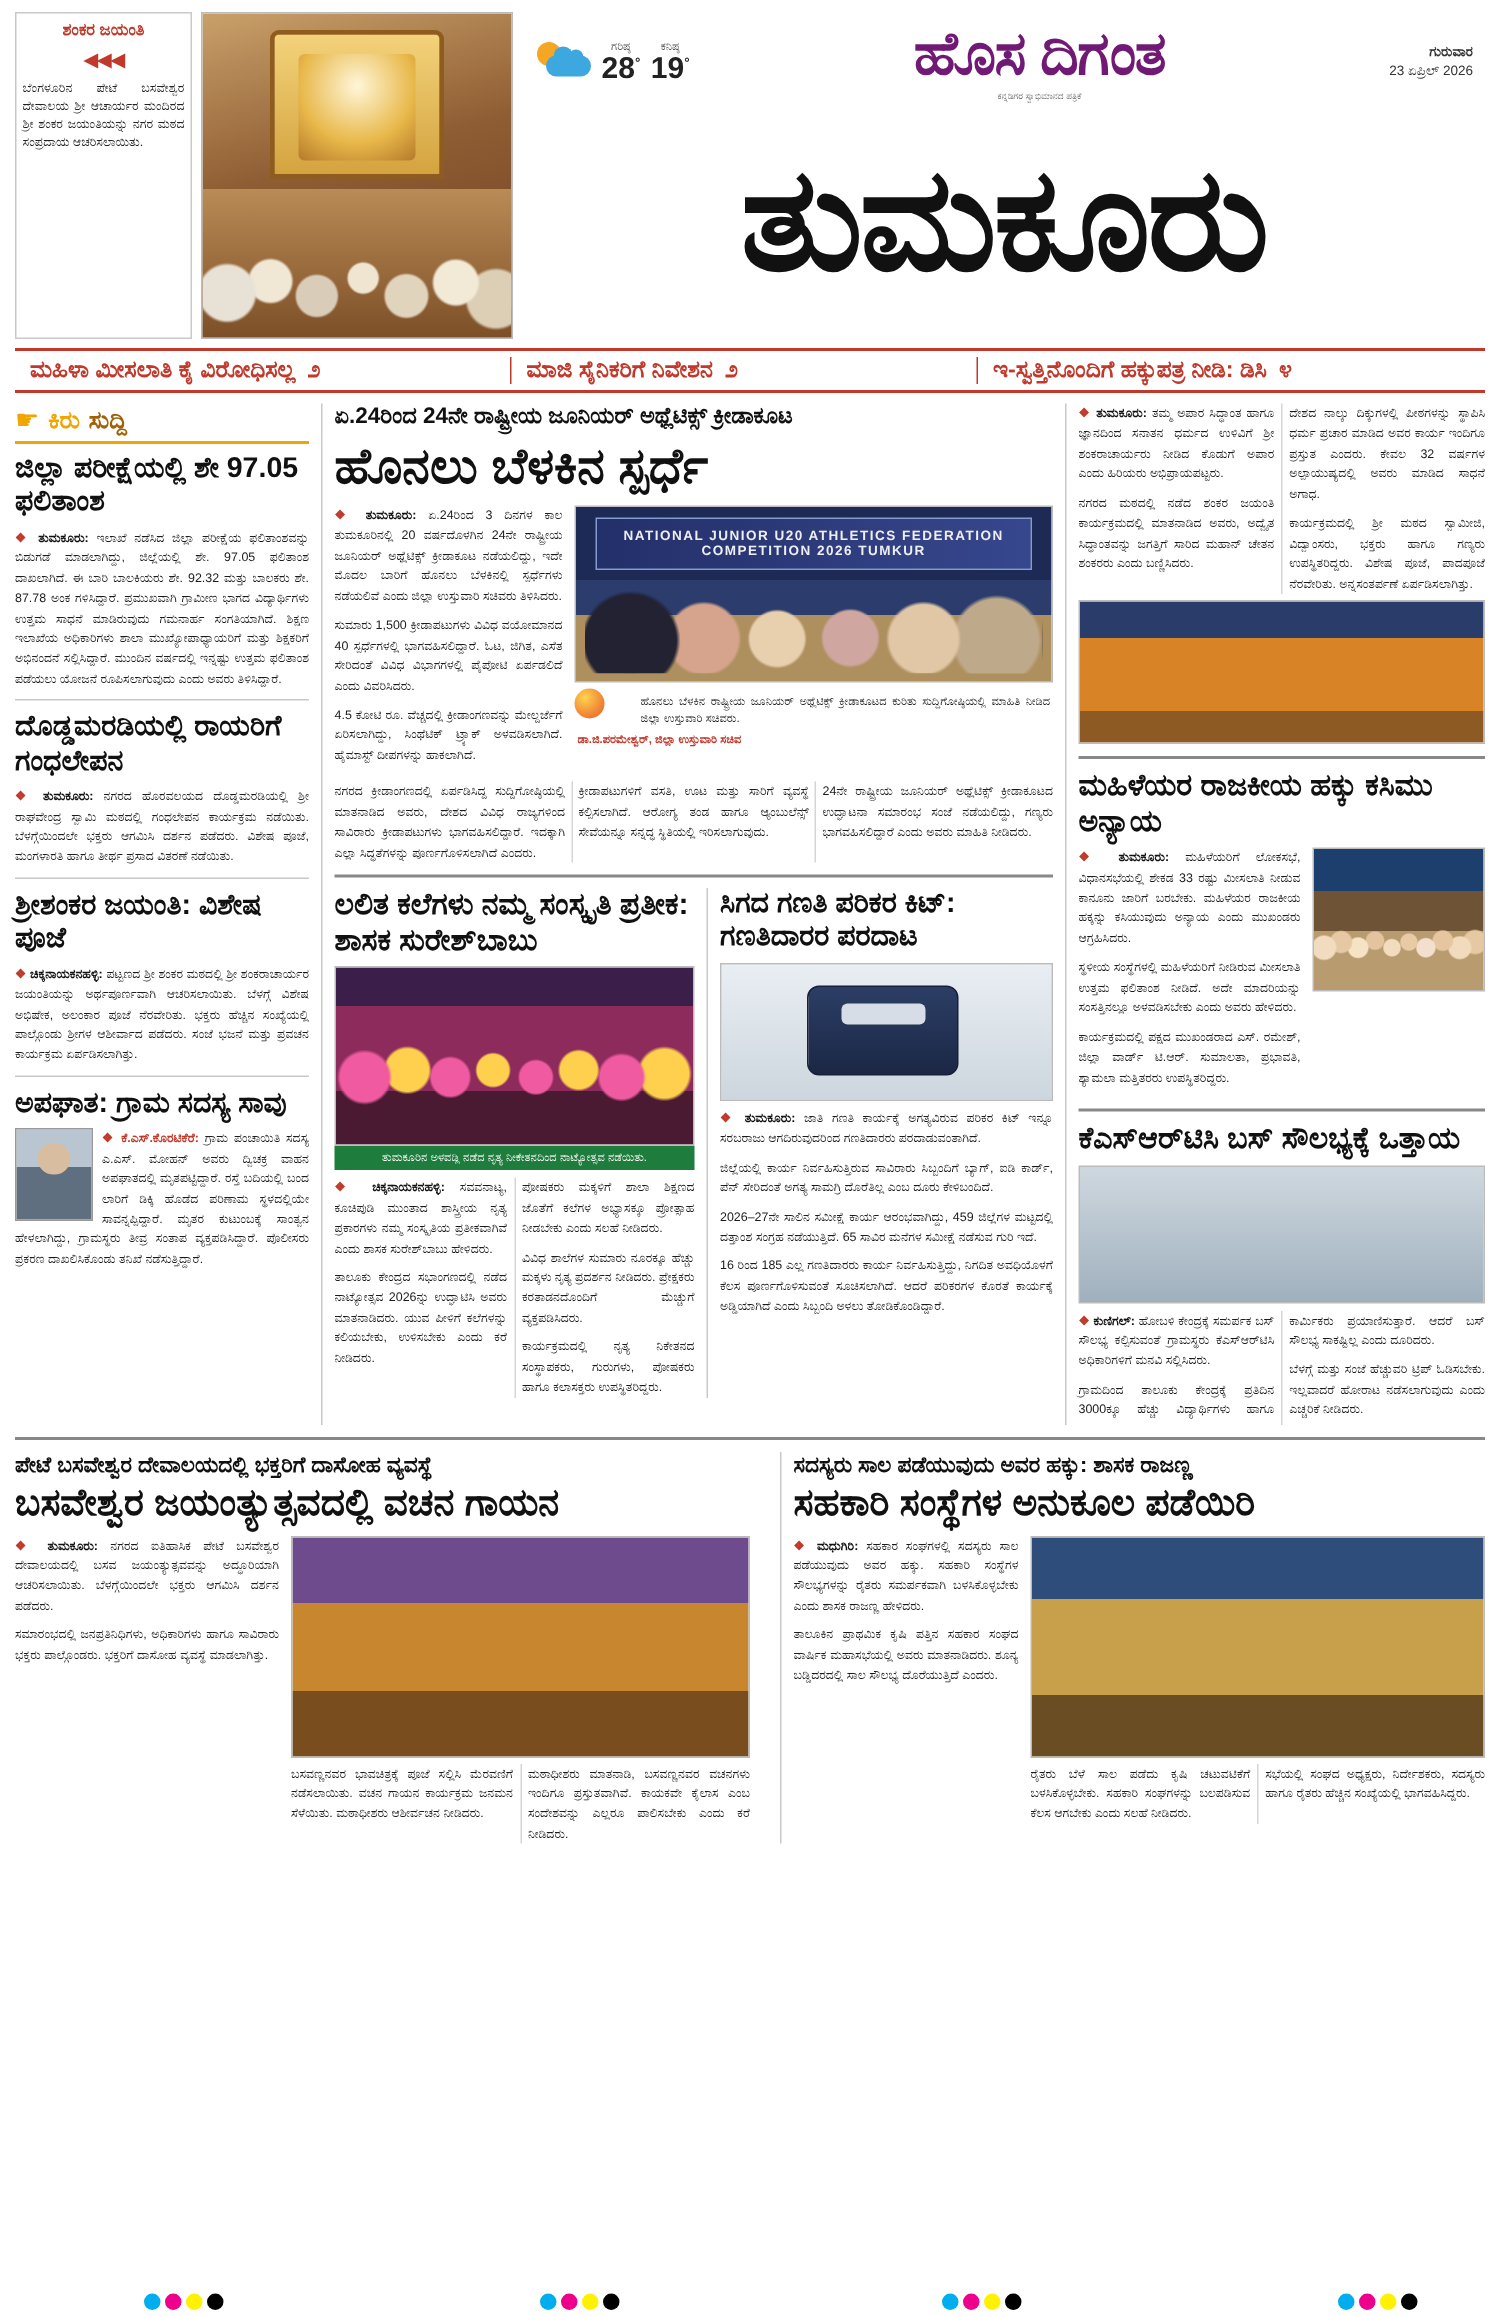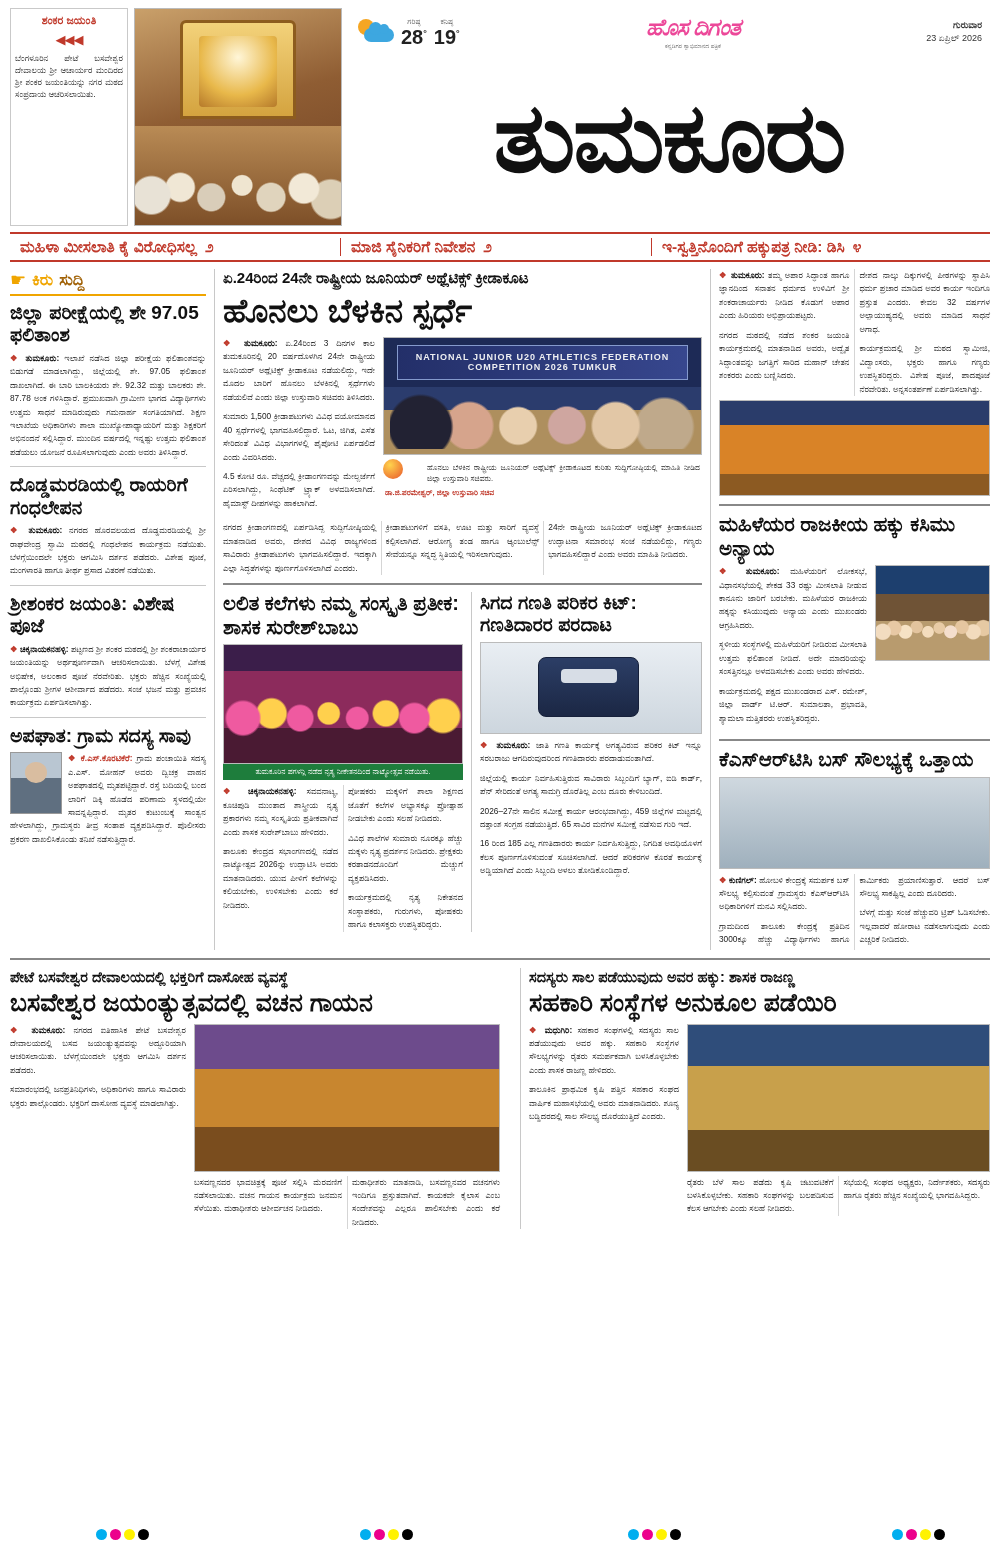--- a/index.html
+++ b/index.html
@@ -57,21 +57,21 @@
   .wicon { width:36px; height:26px; position:relative; }
   .wicon .sun { position:absolute; left:0; top:0; width:16px; height:16px; background:#f5a623; border-radius:50%; }
   .wicon .cloud { position:absolute; left:6px; top:9px; width:30px; height:14px; background:#3da7e0; border-radius:9px; }
   .wicon .cloud:before{ content:""; position:absolute; left:5px; top:-6px; width:13px;height:13px;background:#3da7e0;border-radius:50%;}
   .wicon .cloud:after{ content:""; position:absolute; left:15px; top:-4px; width:10px;height:10px;background:#3da7e0;border-radius:50%;}
   .temp { text-align:center; }
   .temp .lbl { font-size:7.5px; color:#555; }
   .temp .val { font-size:20px; font-weight:bold; color:#222; line-height:1; }
   .temp .val sup { font-size:9px; }
   .nameplate { display:flex; align-items:center; gap:4px; }
-  .nameplate .hosa { font-size:23px; font-weight:bold; color:#ec4899; letter-spacing:-1px;font-style:italic; }
+  .nameplate .hosa { font-size:40px; font-weight:bold; color:#701a75; letter-spacing:-1px; }
   .nameplate .sub { font-size:6px; color:#666; text-align:center; margin-top:2px; }
   .dateblk { text-align:right; font-size:9px; color:#333; line-height:1.5; padding-right:4px; }
   .dateblk .day { font-weight:bold; }
 
   .bigtitle {
     flex:1; display:flex; align-items:center; justify-content:center;
     font-size:96px; font-weight:bold; color:#111; letter-spacing:-2px; line-height:1;
   }
 
   
@@ -346,21 +346,21 @@
       </div>
 
       <div class="hrule2"></div>
 
       <div style="display:flex; gap:8px;">
         <div style="width:240px;">
           <h2 class="head-k" style="font-size:20px;">ಲಲಿತ ಕಲೆಗಳು ನಮ್ಮ ಸಂಸ್ಕೃತಿ ಪ್ರತೀಕ: ಶಾಸಕ ಸುರೇಶ್‌ಬಾಬು</h2>
           <div class="ph ph-dance" style="height:120px;">
             <div class="dancers"></div>
           </div>
-          <div class="greenbar">ತುಮಕೂರಿನ ಪಗಳನ್ಲಿ ನಡೆದ ನೃತ್ಯ ನೀಕೇತನದಿಂದ ನಾಟ್ಯೋತ್ಸವ ನಡೆಯಿತು.</div>
+          <div class="greenbar">ತುಮಕೂರಿನ ಅಳವಡ್ಲಿ ನಡೆದ ನೃತ್ಯ ನೀಕೇತನದಿಂದ ನಾಟ್ಯೋತ್ಸವ ನಡೆಯಿತು.</div>
           <div class="cols2" style="margin-top:5px;">
             <p class="body"><span class="bullet">❖</span>
               <span class="place">ಚಿಕ್ಕನಾಯಕನಹಳ್ಳಿ:</span>
               <span>ಸವವನಾಟ್ಯ, ಕೂಚಿಪುಡಿ ಮುಂತಾದ ಶಾಸ್ತ್ರೀಯ ನೃತ್ಯ ಪ್ರಕಾರಗಳು ನಮ್ಮ ಸಂಸ್ಕೃತಿಯ ಪ್ರತೀಕವಾಗಿವೆ ಎಂದು ಶಾಸಕ ಸುರೇಶ್‌ಬಾಬು ಹೇಳಿದರು.</span>
             </p>
             <p class="body">ತಾಲೂಕು ಕೇಂದ್ರದ ಸಭಾಂಗಣದಲ್ಲಿ ನಡೆದ ನಾಟ್ಯೋತ್ಸವ 2026ನ್ನು ಉದ್ಘಾಟಿಸಿ ಅವರು ಮಾತನಾಡಿದರು. ಯುವ ಪೀಳಿಗೆ ಕಲೆಗಳನ್ನು ಕಲಿಯಬೇಕು, ಉಳಿಸಬೇಕು ಎಂದು ಕರೆ ನೀಡಿದರು.</p>
             <p class="body">ಪೋಷಕರು ಮಕ್ಕಳಿಗೆ ಶಾಲಾ ಶಿಕ್ಷಣದ ಜೊತೆಗೆ ಕಲೆಗಳ ಅಭ್ಯಾಸಕ್ಕೂ ಪ್ರೋತ್ಸಾಹ ನೀಡಬೇಕು ಎಂದು ಸಲಹೆ ನೀಡಿದರು.</p>
             <p class="body">ವಿವಿಧ ಶಾಲೆಗಳ ಸುಮಾರು ನೂರಕ್ಕೂ ಹೆಚ್ಚು ಮಕ್ಕಳು ನೃತ್ಯ ಪ್ರದರ್ಶನ ನೀಡಿದರು. ಪ್ರೇಕ್ಷಕರು ಕರತಾಡನದೊಂದಿಗೆ ಮೆಚ್ಚುಗೆ ವ್ಯಕ್ತಪಡಿಸಿದರು.</p>
             <p class="body">ಕಾರ್ಯಕ್ರಮದಲ್ಲಿ ನೃತ್ಯ ನಿಕೇತನದ ಸಂಸ್ಥಾಪಕರು, ಗುರುಗಳು, ಪೋಷಕರು ಹಾಗೂ ಕಲಾಸಕ್ತರು ಉಪಸ್ಥಿತರಿದ್ದರು.</p>
           </div>

